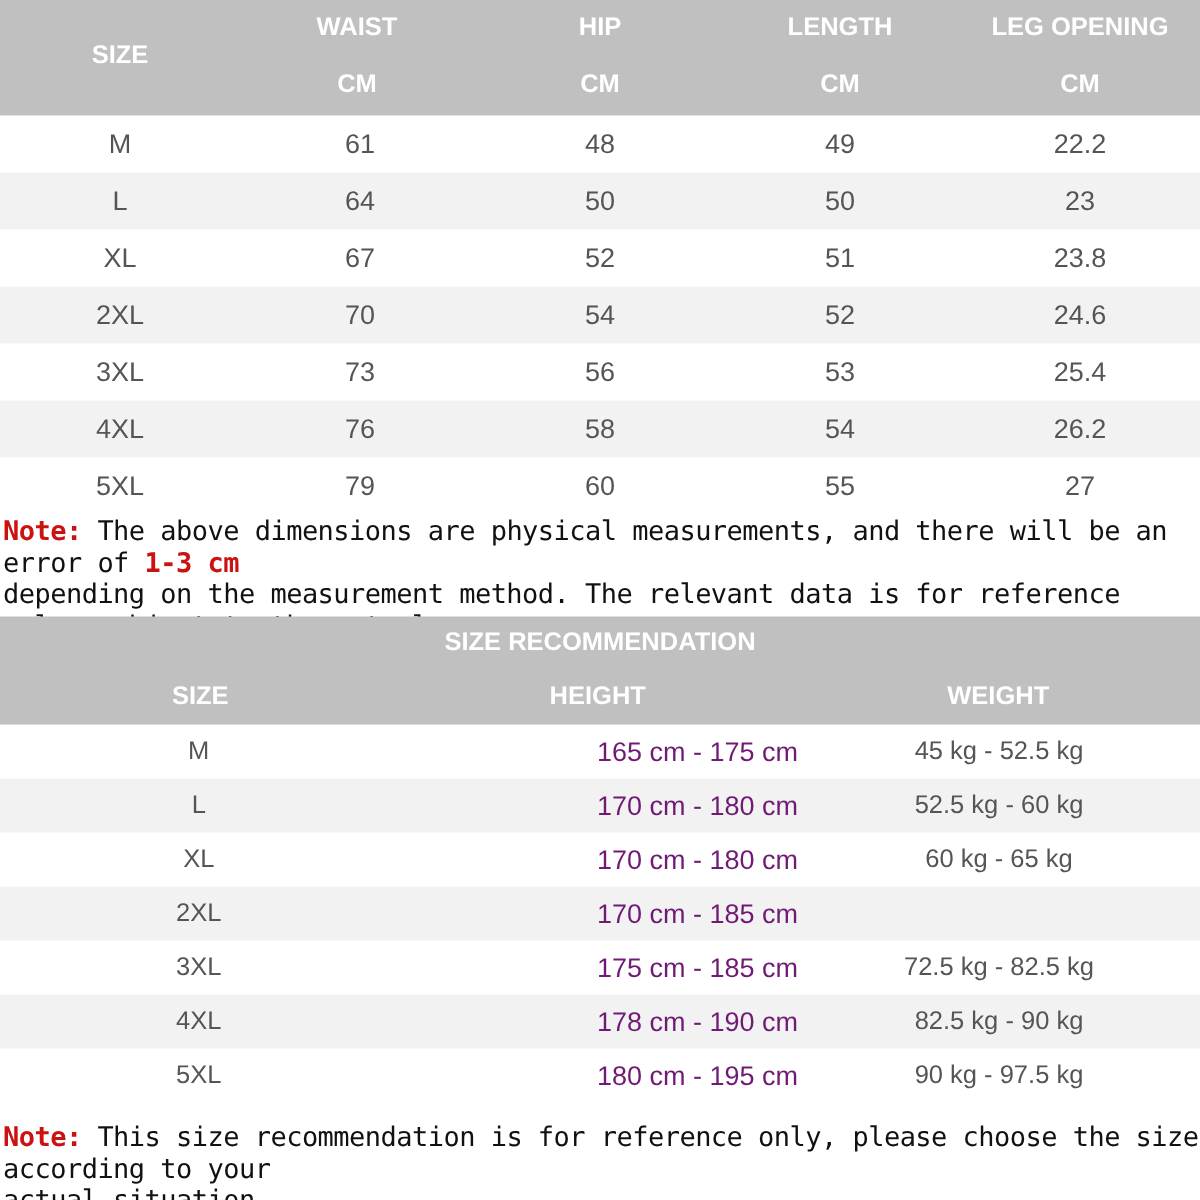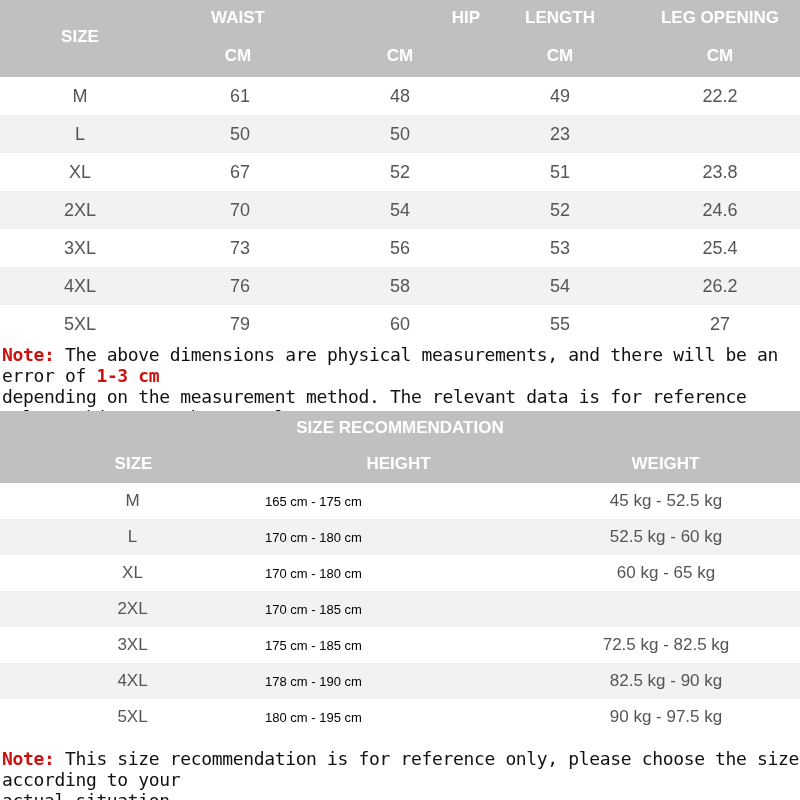--- a/index.html
+++ b/index.html
@@ -17,52 +17,53 @@
     .note .lbl { color: #cc1111; font-weight: bold; }
     .note .em { color: #cc1111; font-weight: bold; }
 
     .table2 { position: absolute; left: 0; top: 411px; width: 800px; }
     .t2-head { height: 72px; background: #c0c0c0; position: relative; padding-left: 32px; }
     .t2-title { position: absolute; left: 0; width: 800px; top: 7px; text-align: center; color: #ffffff; font-weight: bold; font-size: 17px; }
     .t2-col { position: absolute; top: 43px; color: #ffffff; font-weight: bold; font-size: 17px; text-align: center; width: 267px; }
     .t2-row { height: 36px; display: flex; align-items: center; }
     .t2-row.alt { background: #f2f2f2; }
     .t2-row .c0 { width: 265px; text-align: center; color: #555555; font-size: 17px; }
-    .t2-row .c1 { width: 267px; text-align: left; color: #000000; font-size: 13px; }
+    .t2-row .c1 { width: 267px; text-align: right; color: #701a75; font-size: 18px; }
     .t2-row .c2 { width: 268px; text-align: center; color: #555555; font-size: 17px; }
   </style>
 </head>
 <body>
 
 <div class="table1">
   <div class="t1-head">
     <div class="hcell" style="left:0; top:27px;">SIZE</div>
 
     <div class="hcell" style="left:158px; top:8px;">WAIST</div>
     <div class="hcell" style="left:158px; top:46px;">CM</div>
 
-    <div class="hcell" style="left:320px; top:8px;text-align:right;">HIP</div>
+    <div class="hcell" style="left:320px; top:8px;">HIP</div>
     <div class="hcell" style="left:320px; top:46px;">CM</div>
 
     <div class="hcell" style="left:480px; top:8px;">LENGTH</div>
     <div class="hcell" style="left:480px; top:46px;">CM</div>
 
     <div class="hcell" style="left:640px; top:8px;">LEG OPENING</div>
     <div class="hcell" style="left:640px; top:46px;">CM</div>
   </div>
 
   <div class="t1-row">
     <div class="cell">M</div>
     <div class="cell">61</div>
     <div class="cell">48</div>
     <div class="cell">49</div>
     <div class="cell">22.2</div>
   </div>
   <div class="t1-row alt">
     <div class="cell">L</div>
+    <div class="cell">64</div>
     <div class="cell">50</div>
     <div class="cell">50</div>
     <div class="cell">23</div>
   </div>
   <div class="t1-row">
     <div class="cell">XL</div>
     <div class="cell">67</div>
     <div class="cell">52</div>
     <div class="cell">51</div>
     <div class="cell">23.8</div>

